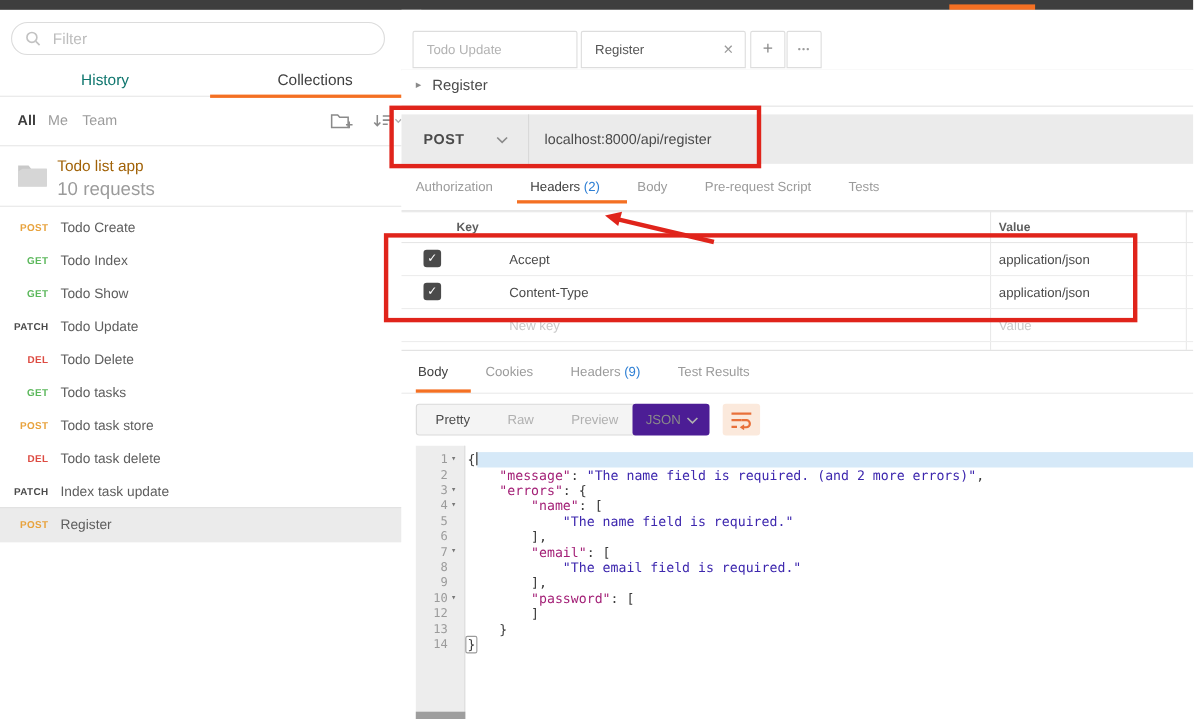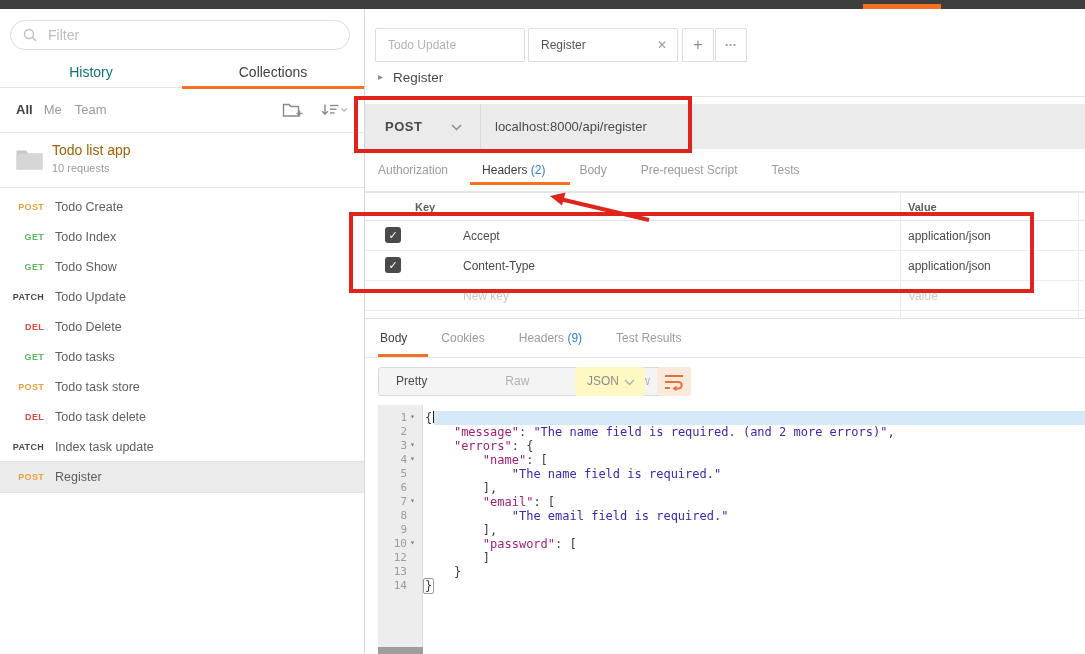--- a/index.html
+++ b/index.html
@@ -3,39 +3,39 @@
 <meta charset="utf-8">
 <style>
   html,body{margin:0;padding:0;}
   .screen{position:relative;width:1085px;height:654px;background:#fff;overflow:hidden;
           font-family:"Liberation Sans",sans-serif;-webkit-font-smoothing:antialiased;}
   
   .topbar{position:absolute;left:0;top:0;width:100%;height:9px;background:#3e3e3e;}
   .topbar-accent{position:absolute;left:863px;top:4px;width:78px;height:5px;background:#f47023;}
 
   
-  .sidebar{position:absolute;left:0;top:9px;width:364px;height:645px;background:#fff;border-right:1px solid #d8d8d8;}
+  .sidebar{position:absolute;left:0;top:9px;width:364px;height:645px;background:#fff;border-right:1px solid #d8d8d8;padding-left:18px;}
   .filter{position:absolute;top:11px;left:10px;width:340px;height:30px;border:1px solid #dcdcdc;border-radius:16px;
           display:flex;align-items:center;padding-left:12px;box-sizing:border-box;background:#fff;}
   .filter svg{flex:none;}
   .filter input{border:none;outline:none;font-size:14px;color:#555;width:270px;background:transparent;margin-left:9px;font-family:inherit;}
   .filter input::placeholder{color:#bdbdbd;}
   .side-tabs{position:absolute;top:49px;left:0;width:100%;height:29px;border-bottom:1px solid #e6e6e6;display:flex;}
   .side-tab{flex:1;text-align:center;line-height:29px;font-size:14px;color:#0f766e;position:relative;cursor:default;}
   .side-tab.active{color:#3e3e3e;}
   .side-tab.active::after{content:"";position:absolute;left:0;right:0;bottom:-2px;height:3px;background:#f47023;}
   .scope-row{position:absolute;top:78px;left:0;right:0;height:46px;border-bottom:1px solid #e6e6e6;
              display:flex;align-items:center;padding:0 16px;box-sizing:border-box;}
   .scope{font-size:13px;color:#9b9b9b;margin-right:13px;}
   .scope.active{color:#3e3e3e;font-weight:bold;margin-right:11px;}
   .scope-icons{margin-left:auto;display:flex;align-items:center;gap:18px;}
   .collection{position:absolute;top:124px;left:0;right:0;height:54px;border-bottom:1px solid #e6e6e6;}
   .col-folder{position:absolute;left:16px;top:16px;}
   .col-name{position:absolute;left:52px;top:9px;font-size:14px;color:#a16207;}
-  .col-meta{position:absolute;left:52px;top:29px;font-size:11px;color:#9b9b9b;}
+  .col-meta{position:absolute;left:52px;top:29px;font-size:17px;color:#9b9b9b;}
   .req-list{position:absolute;top:183px;left:0;right:0;border-bottom:1px solid #e6e6e6;}
   .req-row{height:30px;display:flex;align-items:center;}
   .req-row.selected{background:#ebebeb;border-top:1px solid #e0e0e0;margin-top:-1px;}
   .req-method{width:44px;text-align:right;font-size:9px;font-weight:bold;letter-spacing:.3px;flex:none;}
   .req-name{margin-left:11px;font-size:12.5px;color:#5e5e5e;}
 
   
   .main{position:absolute;left:365px;top:9px;width:720px;height:645px;background:#fff;}
   .tabstrip{position:absolute;top:0;left:0;right:0;height:54px;border-bottom:1px solid #e0e0e0;background:#fff;}
   .tab{position:absolute;top:19px;height:34px;width:150px;background:#fff;border:1px solid #ddd;
@@ -70,24 +70,24 @@
   .kv-check{position:absolute;left:20px;top:6px;width:16px;height:16px;background:#4a4a4a;border-radius:3px;
             color:#fff;font-size:11px;line-height:16px;text-align:center;}
   .kv-key{position:absolute;left:50px;top:8px;font-size:12px;color:#4a4a4a;margin-left:48px;}
   .kv-val{position:absolute;left:543px;top:8px;font-size:12px;color:#4a4a4a;}
   .kv-new .kv-key,.kv-new .kv-val{color:#c9c9c9;}
   .resp-tabs{position:absolute;top:309px;left:0;right:0;height:40px;border-top:1px solid #e0e0e0;border-bottom:1px solid #e6e6e6;
              display:flex;align-items:center;padding-left:15px;box-sizing:border-box;background:#fff;}
   .body-underline{position:absolute;left:13px;bottom:0;width:50px;height:3px;background:#f47023;}
   .viewbar{position:absolute;top:349px;left:0;right:0;height:47px;background:#fff;}
   .mode-group{position:absolute;left:13px;top:9px;height:29px;border:1px solid #d9d9d9;border-radius:3px;
-              background:#f4f4f4;display:flex;box-sizing:border-box;overflow:hidden;gap:44px;}
+              background:#f4f4f4;display:flex;box-sizing:border-box;overflow:hidden;}
   .mode{padding:0 17px;line-height:27px;font-size:12px;color:#b0b0b0;}
   .mode.active{color:#4a4a4a;}
-  .fmt-select{position:absolute;left:210px;top:9px;width:70px;height:29px;background:#fef9c3;border-radius:3px;}
+  .fmt-select{position:absolute;left:210px;top:9px;width:70px;height:29px;background:#4c1d95;border-radius:3px;}
   .fmt-label{position:absolute;left:12px;top:0;line-height:29px;font-size:12px;color:#8a8a8a;}
   .fmt-chevron{position:absolute;right:10px;top:12px;}
   .wrap-btn{position:absolute;left:292px;top:9px;width:34px;height:29px;background:#fbe9dc;border-radius:3px;}
   .wrap-btn svg{position:absolute;left:7px;top:5px;}
 
   
   .code{position:absolute;top:396px;left:0;right:0;bottom:0;background:#fff;overflow:hidden;
         font-family:"DejaVu Sans Mono",monospace;}
   .gutter-bg{position:absolute;left:13px;top:0;bottom:0;width:44px;background:#ededed;border-right:1px solid #dcdcdc;}
   .gutter-bottom{position:absolute;left:13px;bottom:0;width:45px;height:7px;background:#9e9e9e;}

